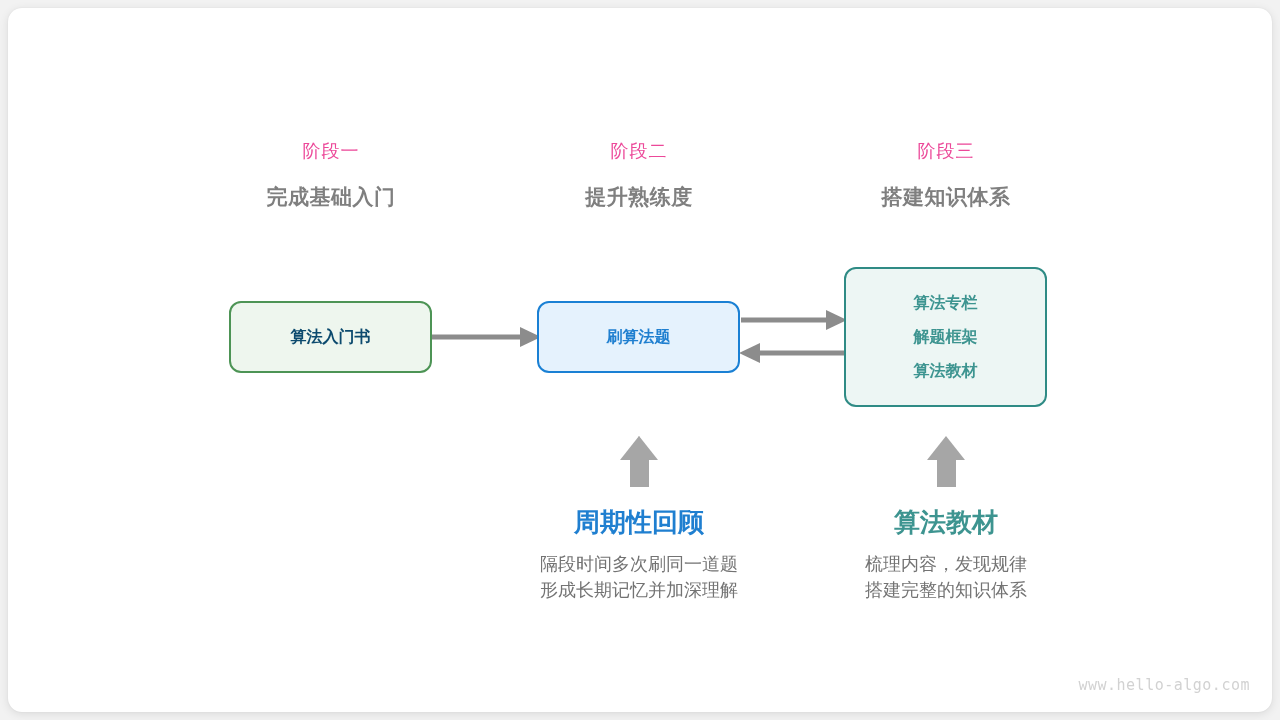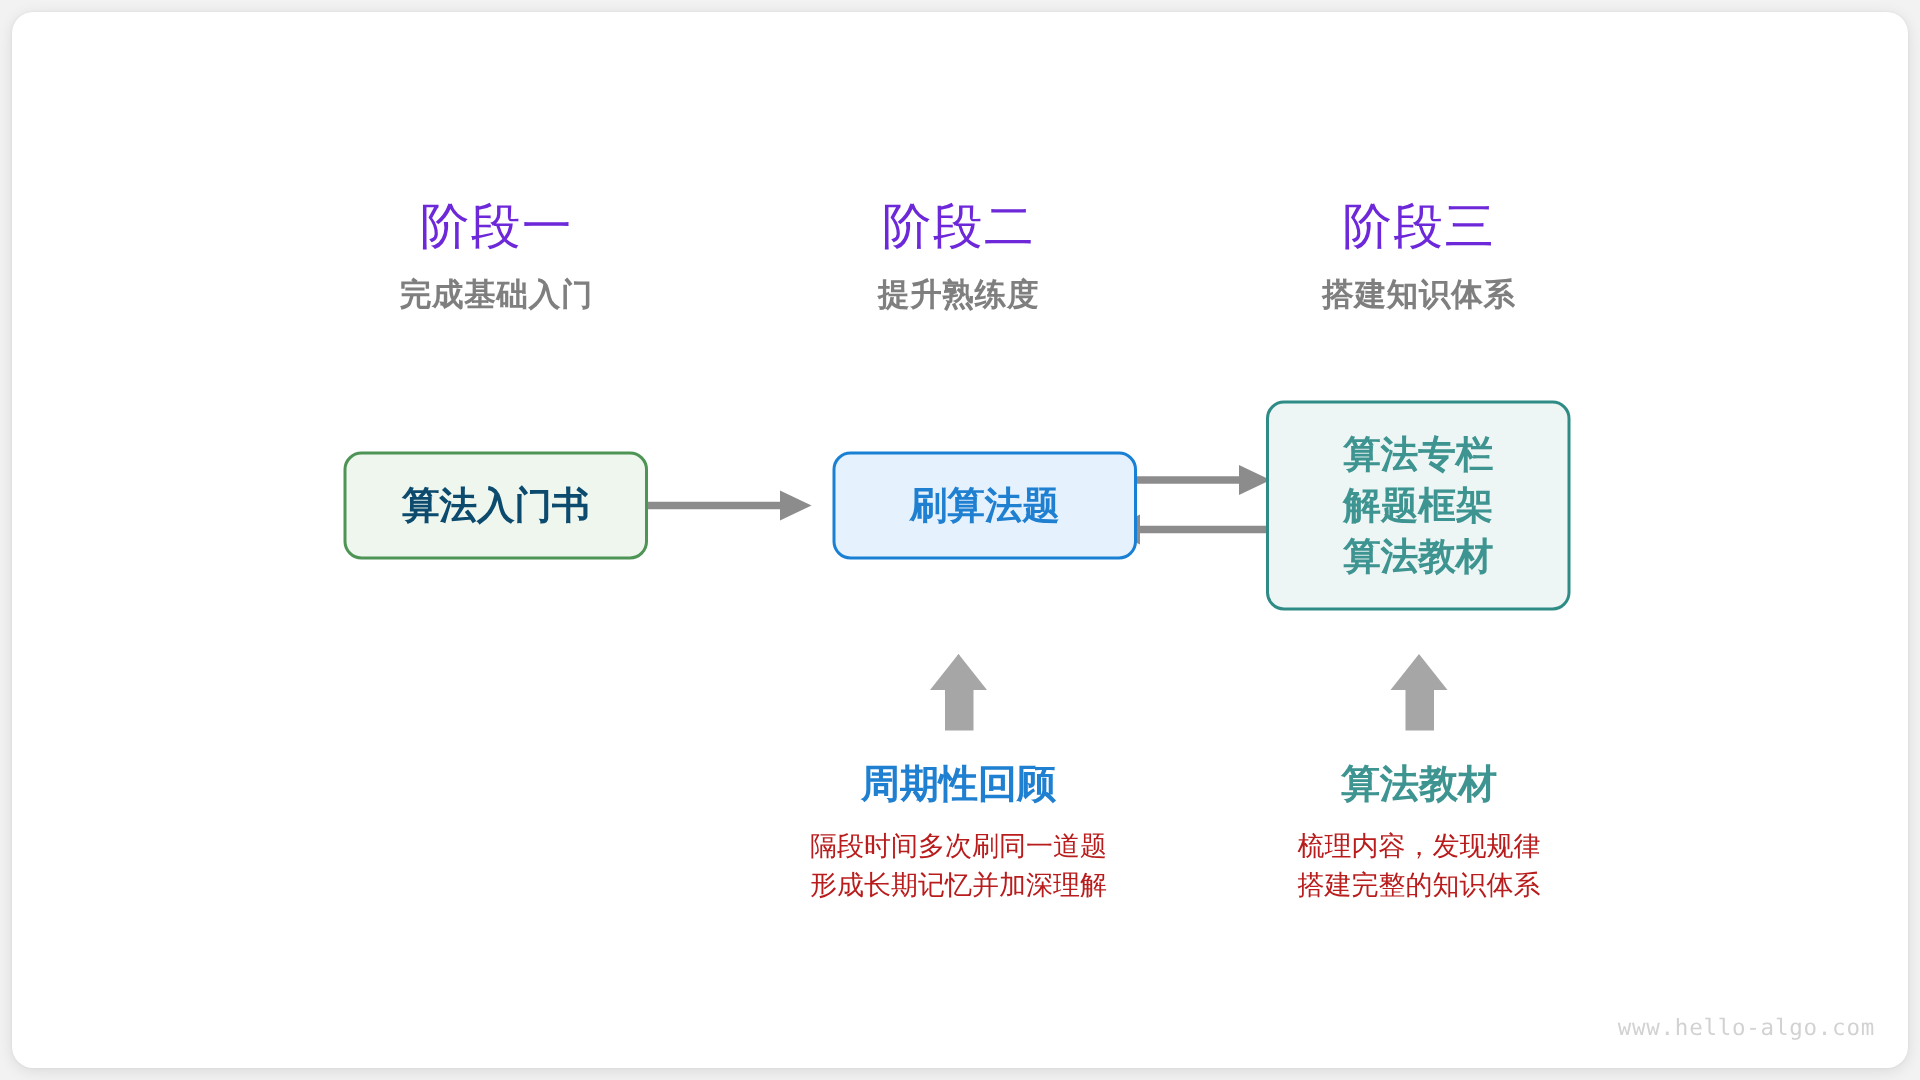--- a/index.html
+++ b/index.html
@@ -34,23 +34,23 @@
     height: 704px;
   }
 
   
   .phase-head {
     position: absolute;
     text-align: center;
     width: 280px;
   }
   .phase-kicker {
-    font-size: 33px;
+    font-size: 18px;
     font-weight: 400;
-    color: #6d28d9;
+    color: #ec4899;
     line-height: 34px;
     letter-spacing: 1px;
     white-space: nowrap;
   }
   .phase-title {
     font-size: 21px;
     font-weight: bold;
     color: #7f7f7f;
     line-height: 30px;
     letter-spacing: 0.5px;
@@ -63,36 +63,36 @@
     position: absolute;
     box-sizing: border-box;
     border-radius: 12px;
     display: flex;
     flex-direction: column;
     align-items: center;
     justify-content: center;
     text-align: center;
   }
   .node .line {
-    font-size: 25px;
+    font-size: 16px;
     font-weight: bold;
     line-height: 34px;
     white-space: nowrap;
   }
 
   #node-book {
     left: 221px;  top: 293px;
     width: 203px; height: 72px;
     background: #eef6ee;
     border: 2px solid #4d9455;
   }
   #node-book .line { color: #0c4a6e; }
 
   #node-practice {
-    left: 547px;  top: 293px;
+    left: 529px;  top: 293px;
     width: 203px; height: 72px;
     background: #e5f2fd;
     border: 2px solid #1a80d4;
   }
   #node-practice .line { color: #1f7fd0; }
 
   #node-resources {
     left: 836px;  top: 259px;
     width: 203px; height: 140px;
     background: #edf6f4;
@@ -119,21 +119,21 @@
     font-weight: bold;
     line-height: 30px;
     white-space: nowrap;
   }
   .annot-title.blue { color: #1f7fd0; }
   .annot-title.teal { color: #3d9490; }
   .annot-desc {
     margin-top: 14px;
     font-size: 18px;
     font-weight: 400;
-    color: #b91c1c;
+    color: #737373;
     line-height: 26px;
   }
   .annot-desc span { display: block; white-space: nowrap; }
 
   
   #watermark {
     position: absolute;
     right: 22px;
     bottom: 18px;
     font-family: "DejaVu Sans Mono", "Liberation Mono", monospace;

